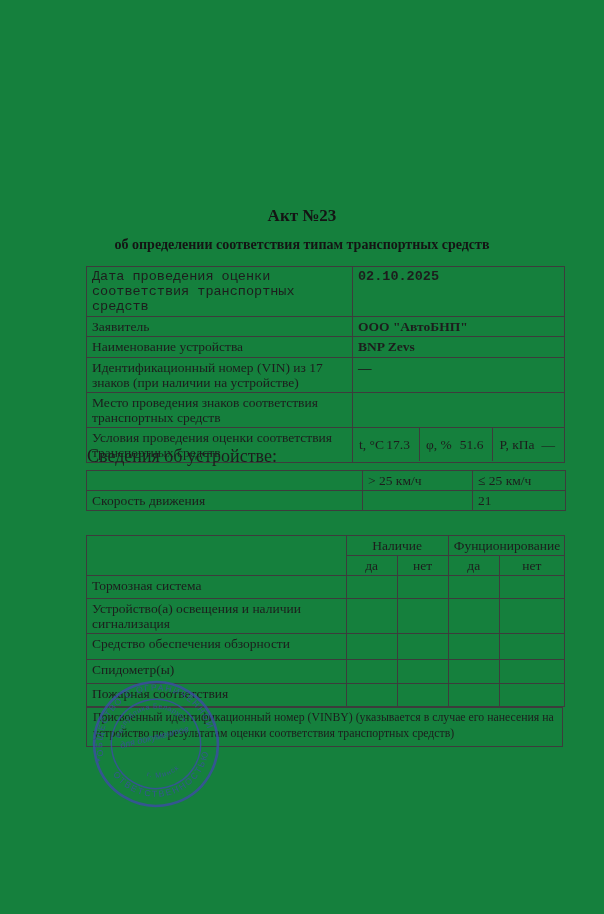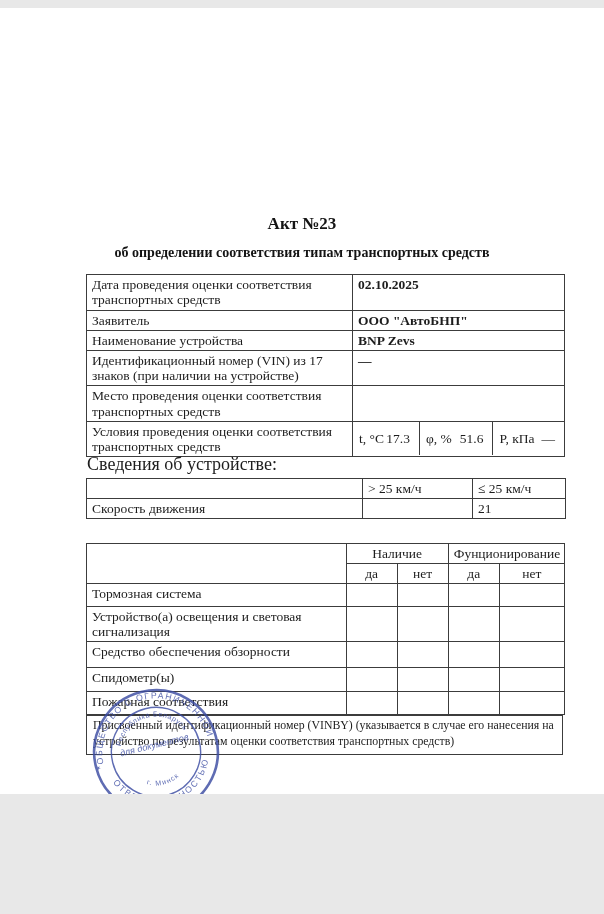--- a/index.html
+++ b/index.html
@@ -1,20 +1,20 @@
 <!DOCTYPE html>
 <html><head>
 <meta charset="utf-8">
 <style>
   html,body{margin:0;padding:0;background:#e8e8e8;}
   .page{
     position:relative;
-    width:604px;height:786px;
-    margin:8px auto;
-    background:#ffffff;
+    width:604px;height:914px;
+    margin:0 auto;
+    background:#15803d;
     font-family:"Liberation Serif","DejaVu Serif",serif;
     color:#1d1d1d;
     overflow:hidden;
   }
   .doc-title{
     position:absolute;top:206px;left:0;width:100%;
     text-align:center;font-size:17px;font-weight:bold;color:#141414;
   }
   .doc-subtitle{
     position:absolute;top:237px;left:0;width:100%;
@@ -56,38 +56,38 @@
 </head>
 <body>
 
 <div class="page">
 
   <div class="doc-title">Акт №23</div>
   <div class="doc-subtitle">об определении соответствия типам транспортных средств</div>
 
   <table class="t1">
     <tbody>
-        <tr style="height:36px;">
+        <tr style="height:36px;font-family:Liberation Mono, monospace;">
       <td class="lbl">Дата проведения оценки соответствия транспортных средств</td>
       <td class="val">02.10.2025</td>
     </tr>
     <tr style="height:18px;">
       <td class="lbl">Заявитель</td>
       <td class="val">ООО "АвтоБНП"</td>
     </tr>
     <tr style="height:18px;">
       <td class="lbl">Наименование устройства</td>
       <td class="val">BNP Zevs</td>
     </tr>
     <tr style="height:31px;">
       <td class="lbl">Идентификационный номер (VIN) из 17 знаков (при наличии на устройстве)</td>
       <td class="val">—</td>
     </tr>
     <tr style="height:28px;">
-      <td class="lbl">Место проведения оценки соответствия транспортных средств</td>
+      <td class="lbl">Место проведения знаков соответствия транспортных средств</td>
       <td class="val"></td>
     </tr>
     <tr style="height:33px;padding-left:8px;">
       <td class="lbl">Условия проведения оценки соответствия транспортных средств</td>
       <td style="padding:0;">
         <div class="cond-wrap">
           <div class="cond-cell cc0">
             <span>t, °C</span>
             <span>17.3</span>
           </div>
@@ -148,21 +148,21 @@
       <td class="ctr">нет</td>
     </tr>
     <tr style="height:23px;">
       <td>Тормозная система</td>
       <td></td>
           <td></td>
       <td></td>
           <td></td>
     </tr>
     <tr style="height:30px;">
-      <td>Устройство(а) освещения и световая сигнализация</td>
+      <td>Устройство(а) освещения и наличии сигнализация</td>
       <td></td>
           <td></td>
       <td></td>
           <td></td>
     </tr>
     <tr style="height:26px;">
       <td>Средство обеспечения обзорности</td>
       <td></td>
           <td></td>
       <td></td>

